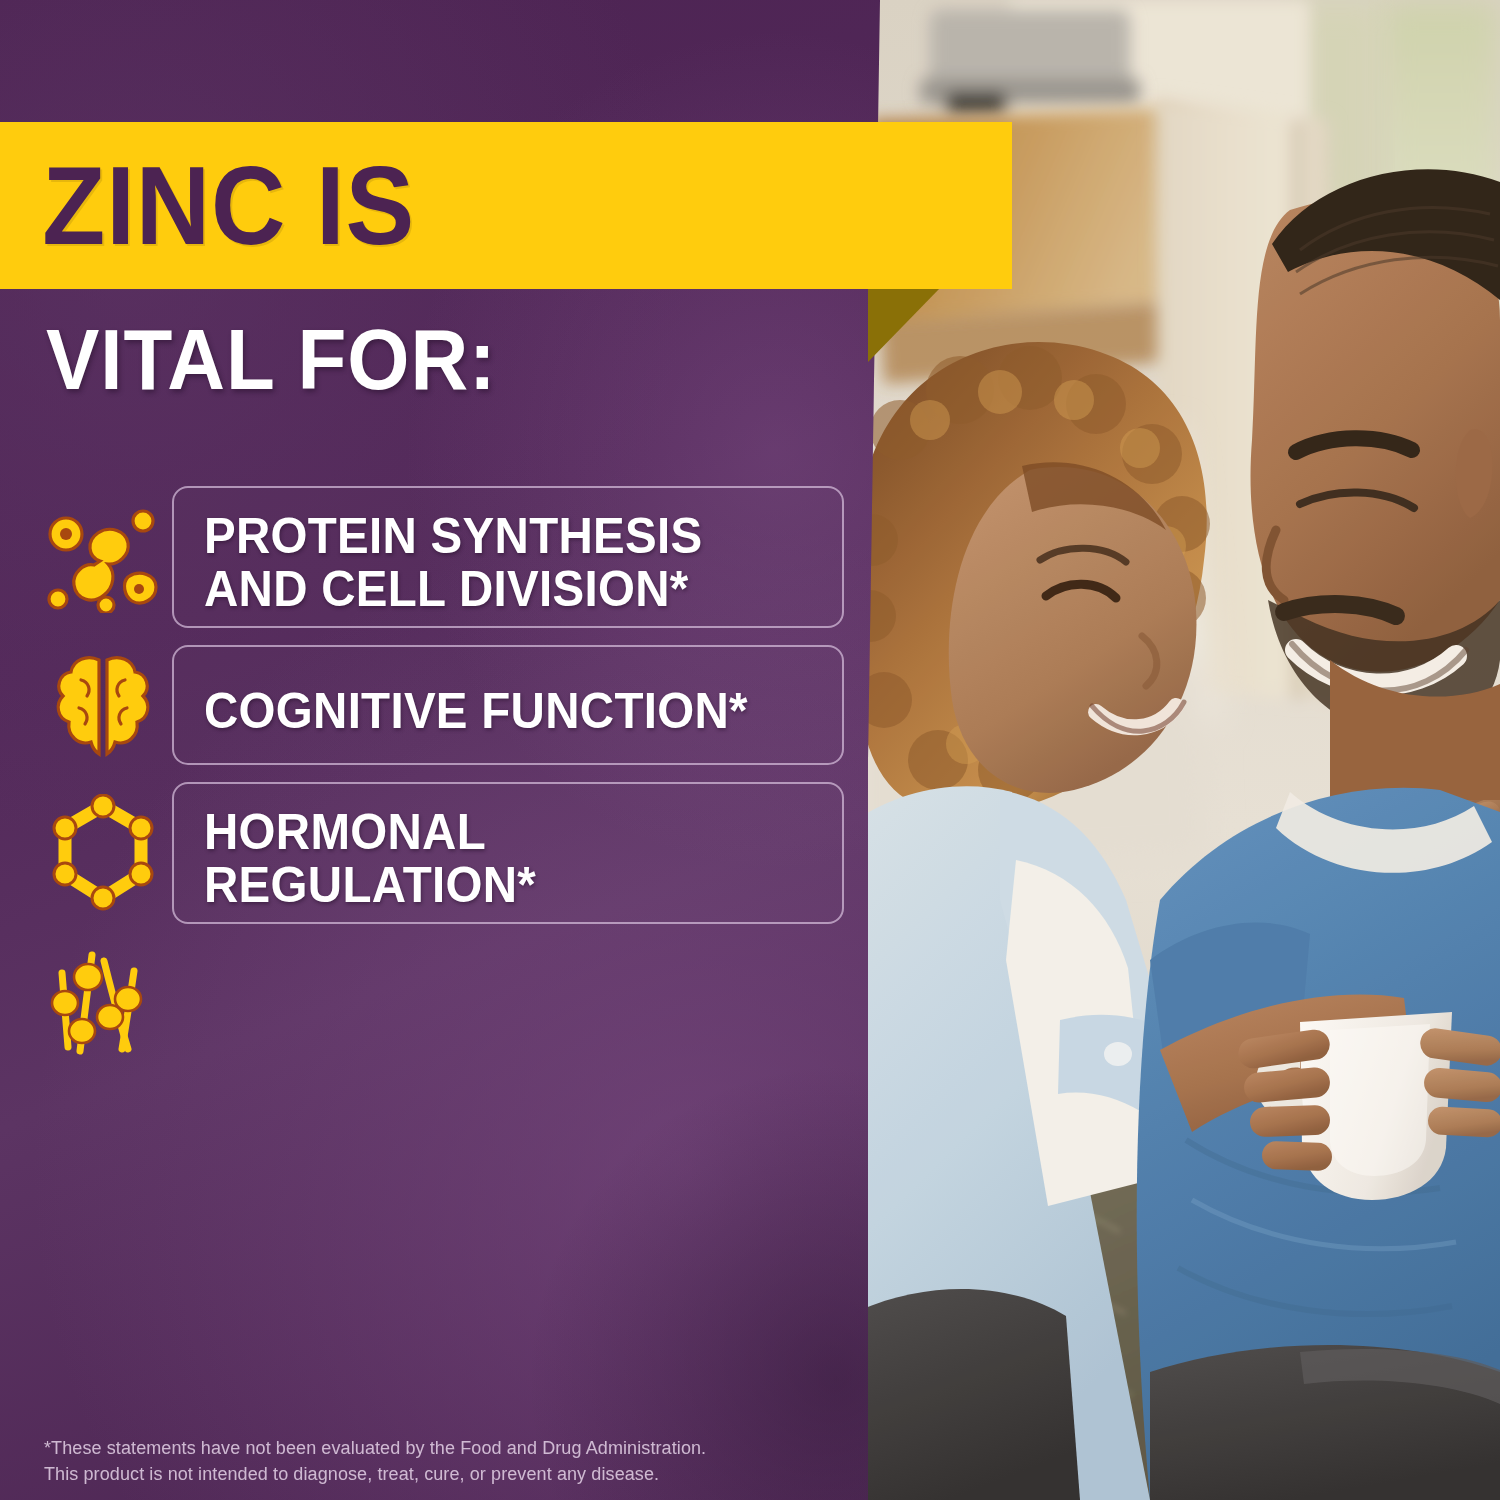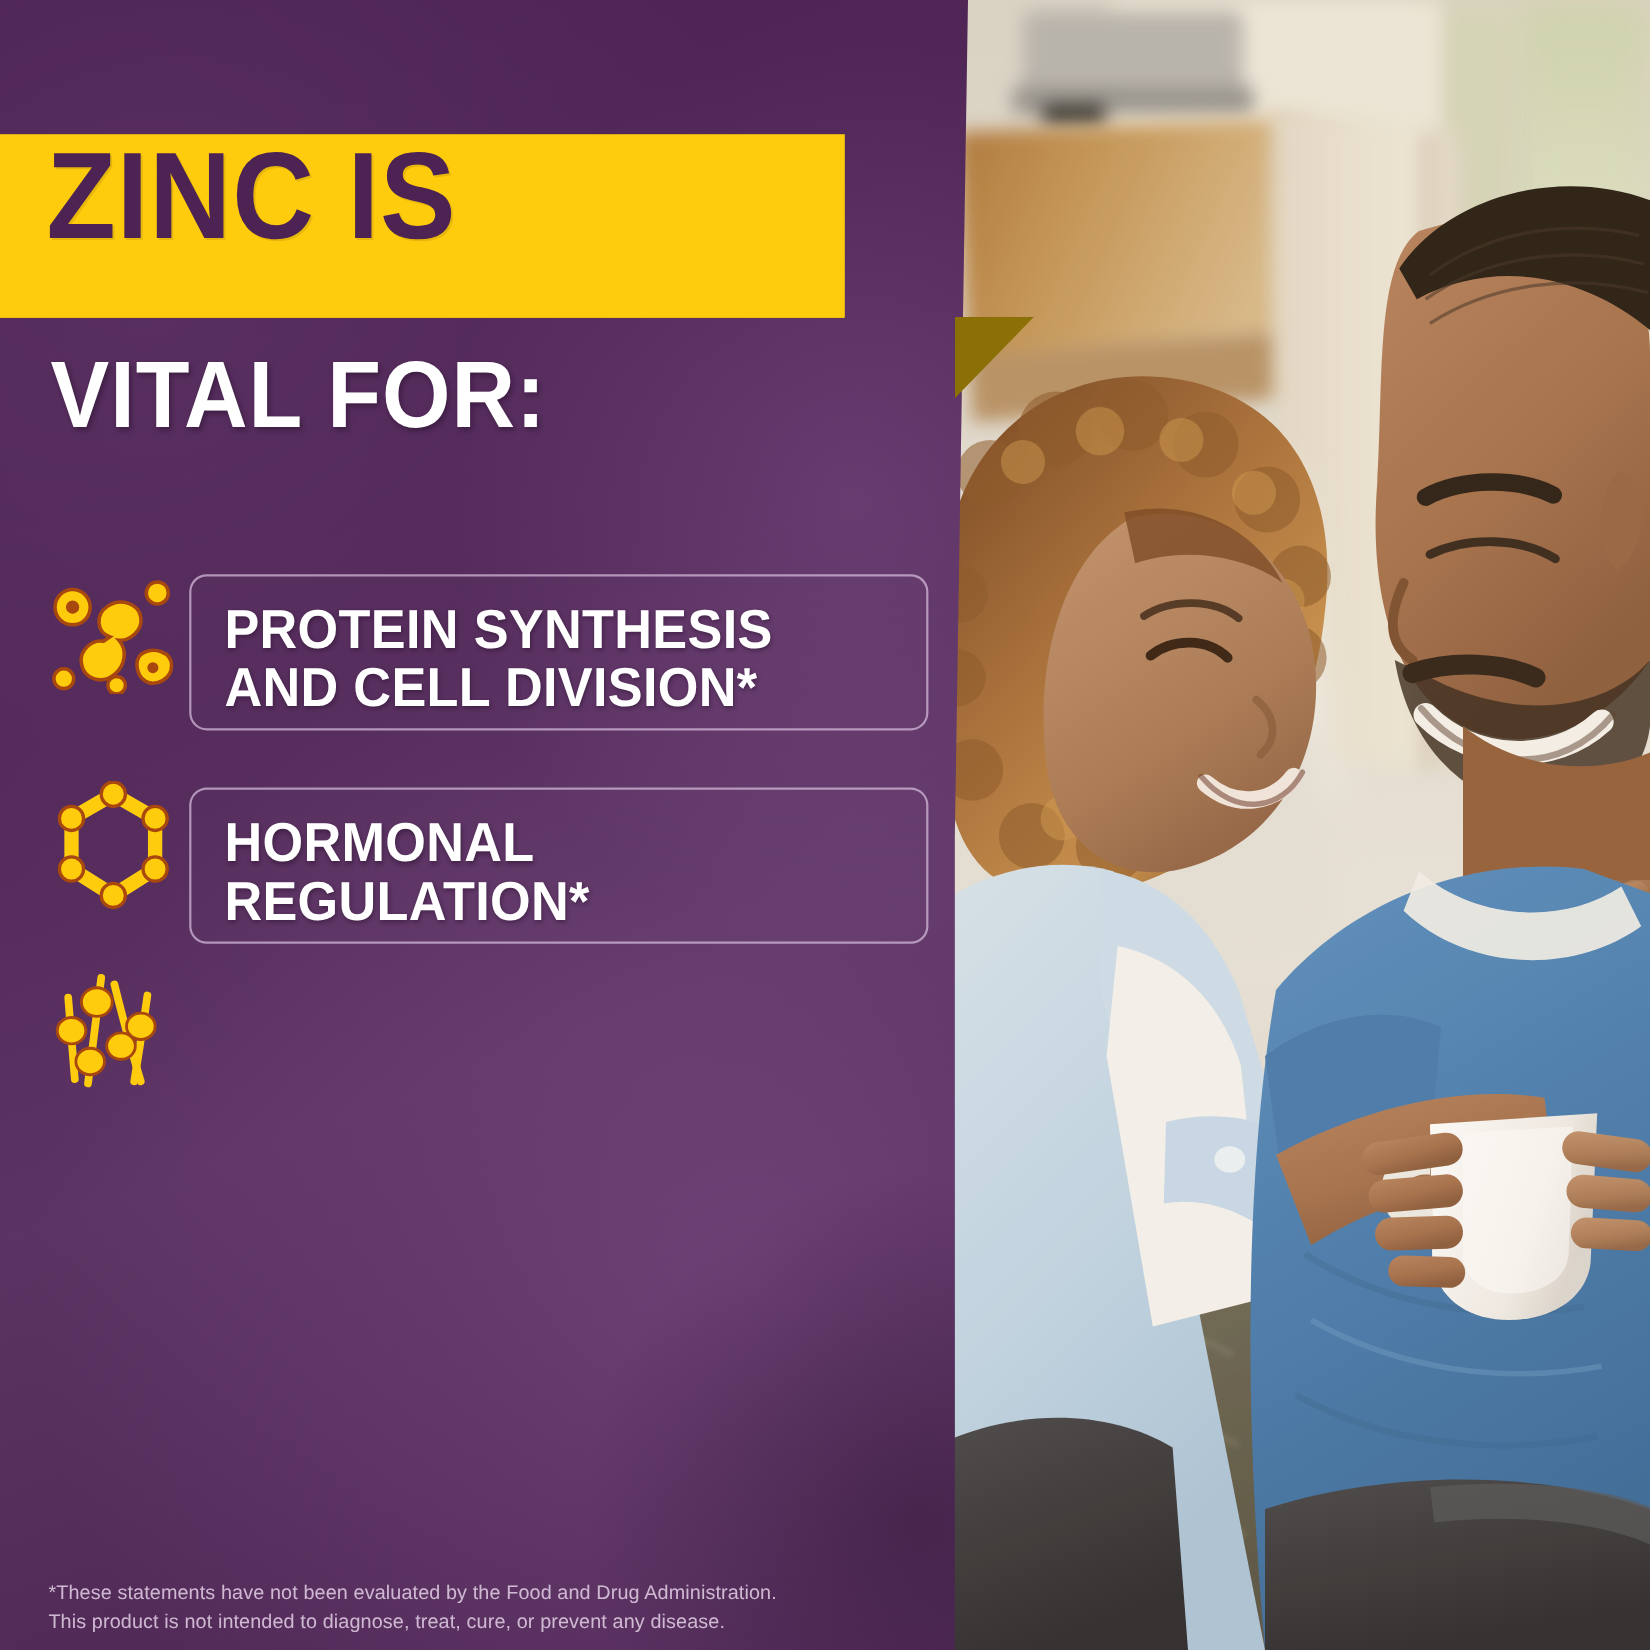--- a/index.html
+++ b/index.html
@@ -31,23 +31,23 @@
     pointer-events:none;
   }
 
   
   .ribbon-tail{
     position:absolute;left:868px;top:288px;width:72px;height:74px;
     background:#8a7007;
     clip-path:polygon(0 0, 72px 0, 0 74px);
   }
   .ribbon{
-    position:absolute;left:0;top:122px;width:768px;height:167px;
+    position:absolute;left:0;top:122px;width:1012px;height:167px;
     background:#ffcc0d;
-    display:flex;align-items:flex-start;
+    display:flex;align-items:center;
   }
   .ribbon-title{
     margin:0;padding:0 0 0 46px;
     color:#4c2352;
     font-size:112px;line-height:1;font-weight:bold;
     letter-spacing:1px;
     transform:scaleX(.92);transform-origin:left center;
     text-shadow:2px 2px 0 rgba(120,90,10,.18);
   }
 
@@ -69,21 +69,20 @@
   }
   .row .ico svg{display:block;}
   .pill{
     flex:1 1 auto;min-height:120px;
     border:2px solid rgba(214,190,219,.72);
     border-radius:16px;
     display:flex;align-items:center;
     padding:22px 24px 10px 30px;
     box-sizing:border-box;
     background:rgba(255,255,255,.012);
-    margin-top:36px;
   }
   .pill-text{
     color:#ffffff;font-weight:bold;
     font-size:50px;line-height:1.06;letter-spacing:.3px;
     transform:scaleX(.95);transform-origin:left center;
     text-shadow:1px 2px 4px rgba(30,10,36,.45);
     white-space:pre-line;
   }
   .row.two .pill{min-height:128px;}
 
@@ -383,20 +382,41 @@
           </g>
         </svg>
       </span>
       <div class="pill">
         <span class="pill-text">PROTEIN SYNTHESIS
 AND CELL DIVISION*</span>
       </div>
     </div>
 
 
+    <div class="row">
+      <span class="ico">
+        <svg width="104" height="106" viewBox="0 0 104 106" xmlns="http://www.w3.org/2000/svg">
+          <g fill="#ffcc0d" stroke="#a8480f" stroke-width="3.2">
+            <path d="M48 8 C36 2 22 8 20 20 C8 22 4 36 12 44 C4 52 6 66 18 70
+                     C16 84 28 94 40 90 C42 98 48 102 48 102 Z"></path>
+            <path d="M56 8 C68 2 82 8 84 20 C96 22 100 36 92 44 C100 52 98 66 86 70
+                     C88 84 76 94 64 90 C62 98 56 102 56 102 Z"></path>
+          </g>
+          <g stroke="#a8480f" stroke-width="3.2" fill="none" stroke-linecap="round">
+            <path d="M30 28 C38 30 40 38 36 44"></path>
+            <path d="M28 56 C36 58 38 66 34 72"></path>
+            <path d="M74 28 C66 30 64 38 68 44"></path>
+            <path d="M76 56 C68 58 66 66 70 72"></path>
+          </g>
+        </svg>
+      </span>
+      <div class="pill">
+        <span class="pill-text">COGNITIVE FUNCTION*</span>
+      </div>
+    </div>
 
     <div class="row two">
       <span class="ico">
         <svg width="108" height="118" viewBox="0 0 108 118" xmlns="http://www.w3.org/2000/svg">
           <g stroke="#ffcc0d" stroke-width="13" fill="none" stroke-linejoin="round">
             <path d="M54 12 L92 34 L92 80 L54 104 L16 80 L16 34 Z"></path>
           </g>
           <g fill="#ffcc0d" stroke="#a8480f" stroke-width="3">
             <circle cx="54" cy="12" r="11"></circle>
             <circle cx="92" cy="34" r="11"></circle>

